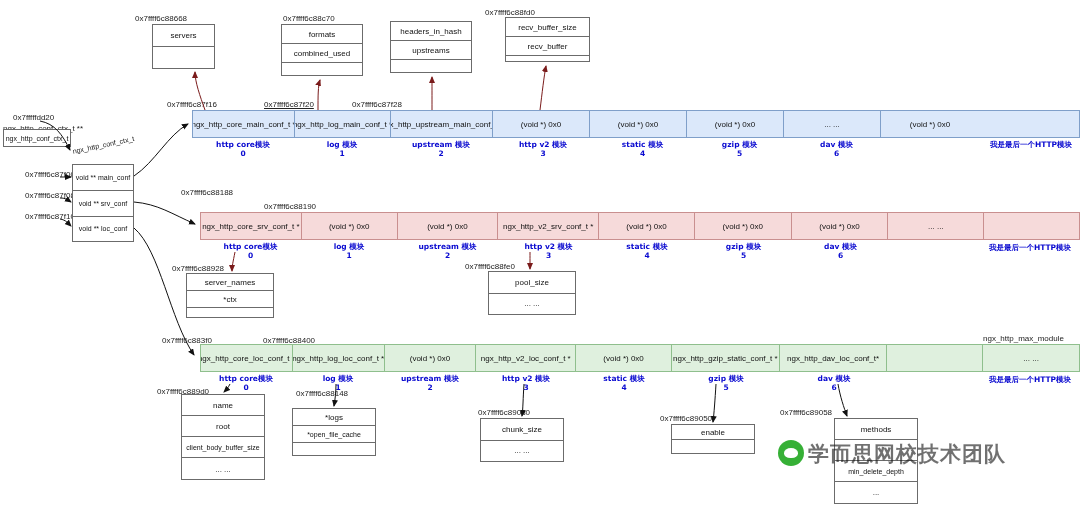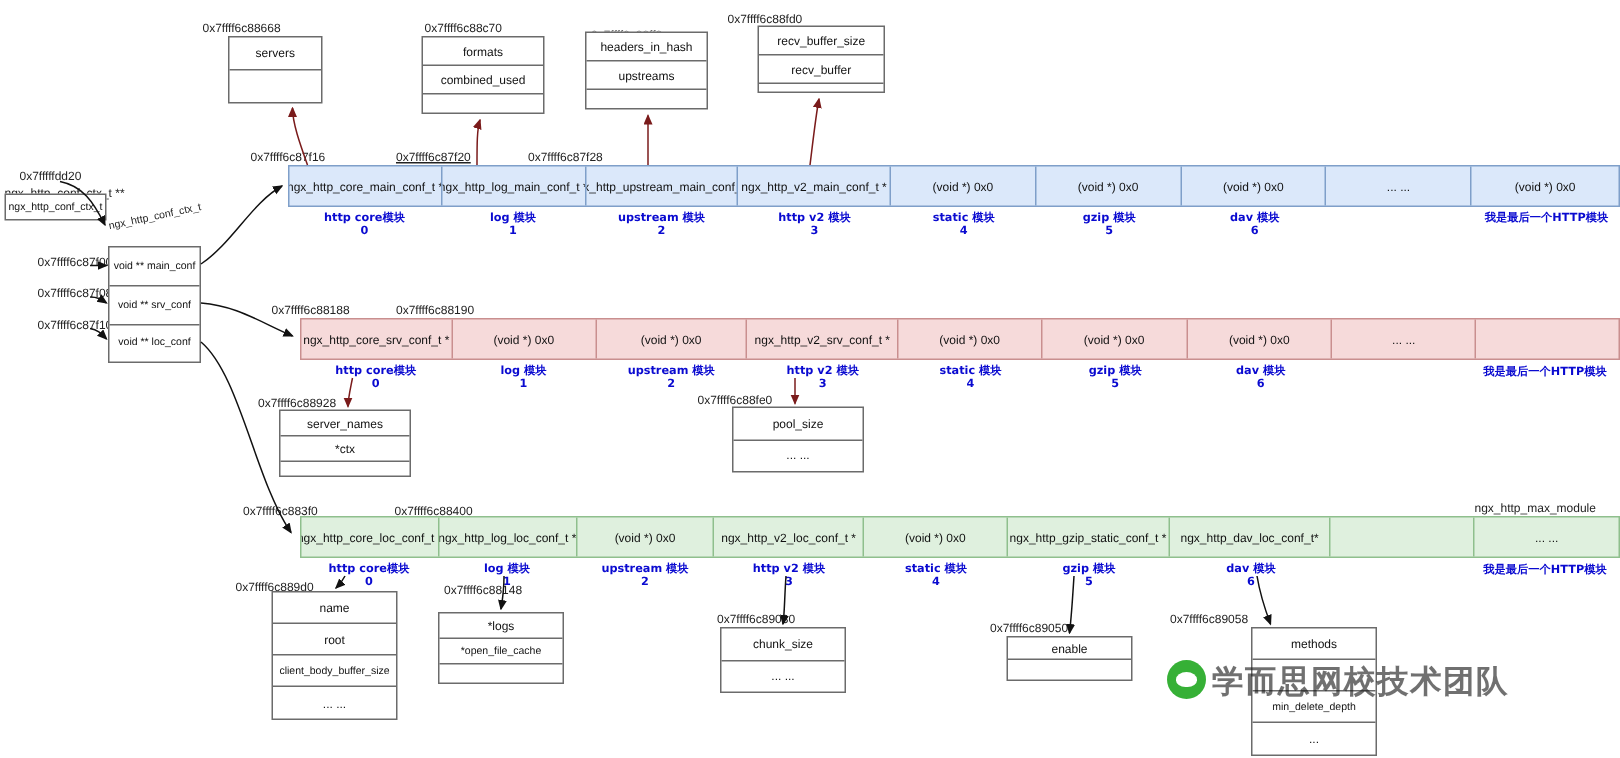--- a/index.html
+++ b/index.html
@@ -59,21 +59,21 @@
 
 <div class="addr" style="left:13px;top:113px;">0x7fffffdd20</div>
 <div class="addr" style="left:25px;top:170px;">0x7ffff6c87f00</div>
 <div class="addr" style="left:25px;top:191px;">0x7ffff6c87f08</div>
 <div class="addr" style="left:25px;top:212px;">0x7ffff6c87f10</div>
 
 <div class="addr" style="left:167px;top:100px;">0x7ffff6c87f16</div>
 <div class="addr" style="left:264px;top:100px;text-decoration:underline;">0x7ffff6c87f20</div>
 <div class="addr" style="left:352px;top:100px;">0x7ffff6c87f28</div>
 
-<div class="addr" style="left:167px;top:202px;padding-left:14px;">0x7ffff6c88188</div>
+<div class="addr" style="left:167px;top:188px;padding-left:14px;">0x7ffff6c88188</div>
 <div class="addr" style="left:264px;top:202px;">0x7ffff6c88190</div>
 
 <div class="addr" style="left:172px;top:264px;">0x7ffff6c88928</div>
 <div class="addr" style="left:465px;top:262px;">0x7ffff6c88fe0</div>
 
 <div class="addr" style="left:162px;top:336px;">0x7ffff6c883f0</div>
 <div class="addr" style="left:263px;top:336px;">0x7ffff6c88400</div>
 <div class="addr" style="left:983px;top:334px;">ngx_http_max_module</div>
 
 <div class="addr" style="left:157px;top:387px;">0x7ffff6c889d0</div>
@@ -113,21 +113,20 @@
 <div class="box" style="left:505px;top:17px;width:85px;height:45px;">
   <div class="cell" style="height:19px;line-height:19px;">recv_buffer_size</div>
   <div class="cell" style="height:19px;line-height:19px;">recv_buffer</div>
   <div class="cell" style="height:5px;line-height:5px;"></div>
 </div>
 
 <div class="row" style="left:192px;top:110px;width:888px;height:28px;background:#dbe8fa;border-color:#7f9fc9;">
   <div class="slot" style="width:102px;border-right-color:#7f9fc9;">ngx_http_core_main_conf_t *</div>
   <div class="slot" style="width:96px;border-right-color:#7f9fc9;">ngx_http_log_main_conf_t *</div>
   <div class="slot" style="width:102px;border-right-color:#7f9fc9;">ngx_http_upstream_main_conf_t *</div>
-  <div class="slot" style="width:102px;border-right-color:#7f9fc9;">ngx_http_v2_main_conf_t *</div>
   <div class="slot" style="width:97px;border-right-color:#7f9fc9;">(void *) 0x0</div>
   <div class="slot" style="width:97px;border-right-color:#7f9fc9;">(void *) 0x0</div>
   <div class="slot" style="width:97px;border-right-color:#7f9fc9;">(void *) 0x0</div>
   <div class="slot" style="width:97px;border-right-color:#7f9fc9;">... ...</div>
   <div class="slot" style="width:98px;">(void *) 0x0</div>
 </div>
 <div class="lbl cjk" style="left:192px;top:140px;width:102px;">
   <span>http core模块</span>
   <span class="num">0</span>
 </div>

